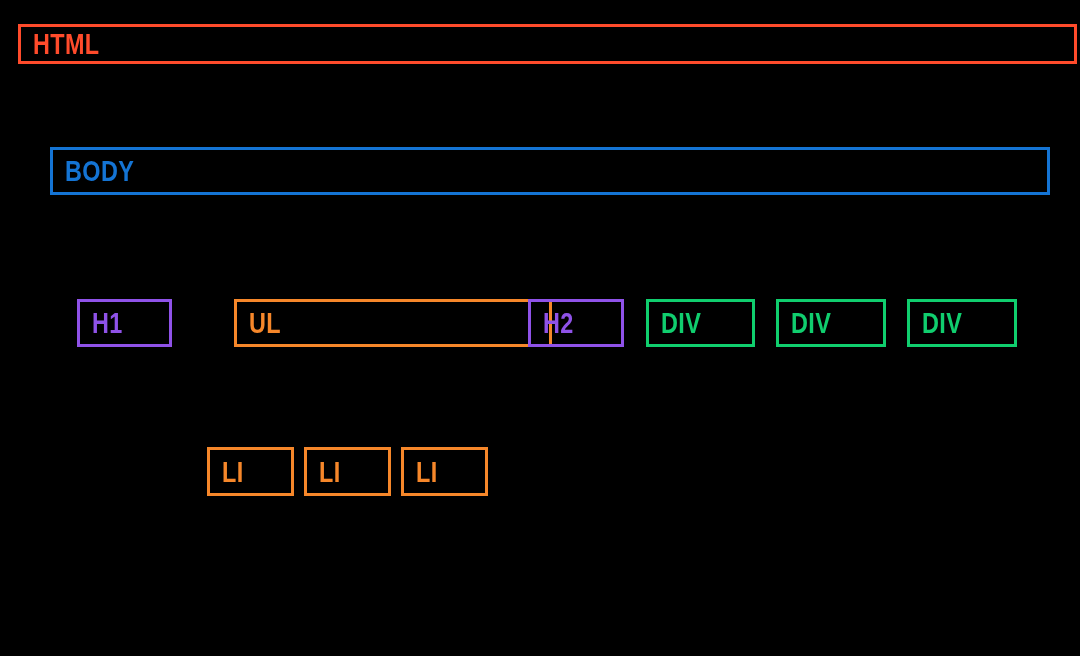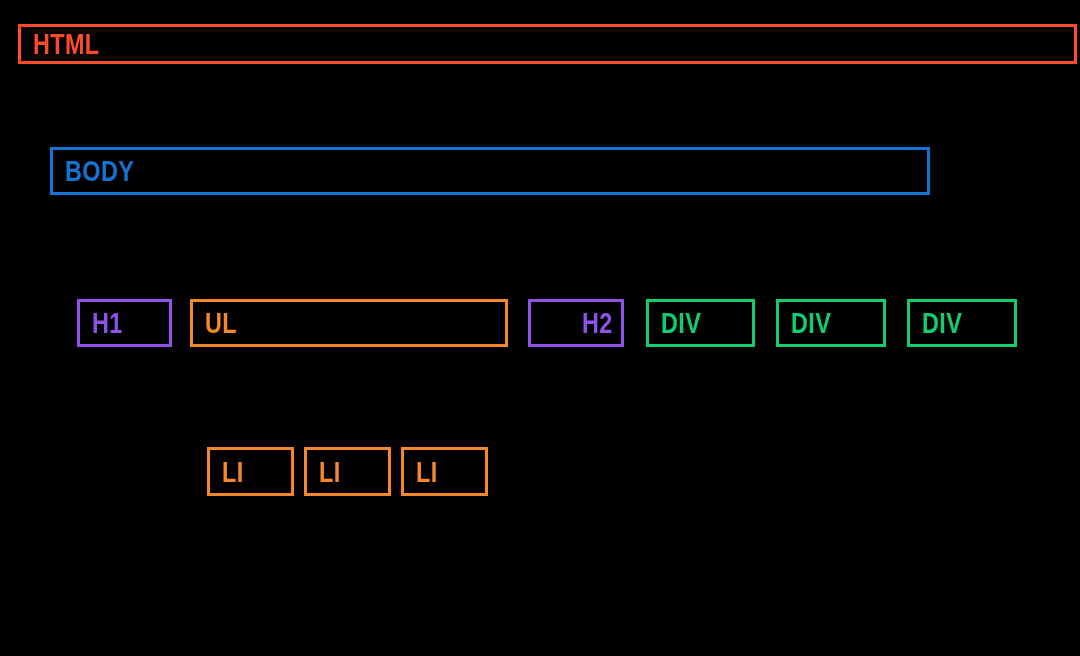--- a/index.html
+++ b/index.html
@@ -29,24 +29,24 @@
     font-weight: bold;
     font-size: 30px;
     line-height: 1;
     transform: scaleX(0.78);
     transform-origin: 0 50%;
     white-space: nowrap;
     letter-spacing: 0.5px;
   }
   
   .n-html { left: 18px;  top: 8px;   width: 1059px; height: 40px; margin-top: 16px; }
-  .n-body { left: 50px;  top: 147px; width: 880px; height: 48px; }
+  .n-body { left: 50px;  top: 147px; width: 1000px; height: 48px; }
   .n-h1   { left: 77px;  top: 299px; width: 95px;   height: 48px; text-align: center; }
   .n-ul   { left: 190px; top: 299px; width: 318px;  height: 48px; }
-  .n-h2   { left: 528px; top: 299px; width: 96px;   height: 48px; justify-content: flex-end; }
+  .n-h2   { left: 528px; top: 299px; width: 96px;   height: 48px; }
   .n-div1 { left: 646px; top: 299px; width: 109px;  height: 48px; }
   .n-div2 { left: 776px; top: 299px; width: 110px;  height: 48px; }
   .n-div3 { left: 907px; top: 299px; width: 110px;  height: 48px; }
   .n-li1  { left: 207px; top: 447px; width: 87px;   height: 49px; }
   .n-li2  { left: 304px; top: 447px; width: 87px;   height: 49px; }
   .n-li3  { left: 401px; top: 447px; width: 87px;   height: 49px; }
 </style>
 </head>
 <body>
 
@@ -57,21 +57,21 @@
   </div>
 
   <div class="node n-body" style="border-color: rgb(20, 116, 212);">
     <span class="lbl" style="color: rgb(20, 116, 212);">BODY</span>
   </div>
 
   <div class="node n-h1" style="border-color: rgb(143, 82, 232);">
     <span class="lbl" style="color: rgb(143, 82, 232);">H1</span>
   </div>
 
-  <div class="node n-ul" style="border-color: rgb(246, 135, 42);">
+  <div class="node n-ul" style="border-color: rgb(246, 135, 42); margin-left: 44px;">
     <span class="lbl" style="color: rgb(246, 135, 42);">UL</span>
   </div>
 
   <div class="node n-h2" style="border-color: rgb(143, 82, 232);">
     <span class="lbl" style="color: rgb(143, 82, 232);">H2</span>
   </div>
 
   <div class="node n-div1" style="border-color: rgb(16, 206, 110);">
     <span class="lbl" style="color: rgb(16, 206, 110);">DIV</span>
   </div>

